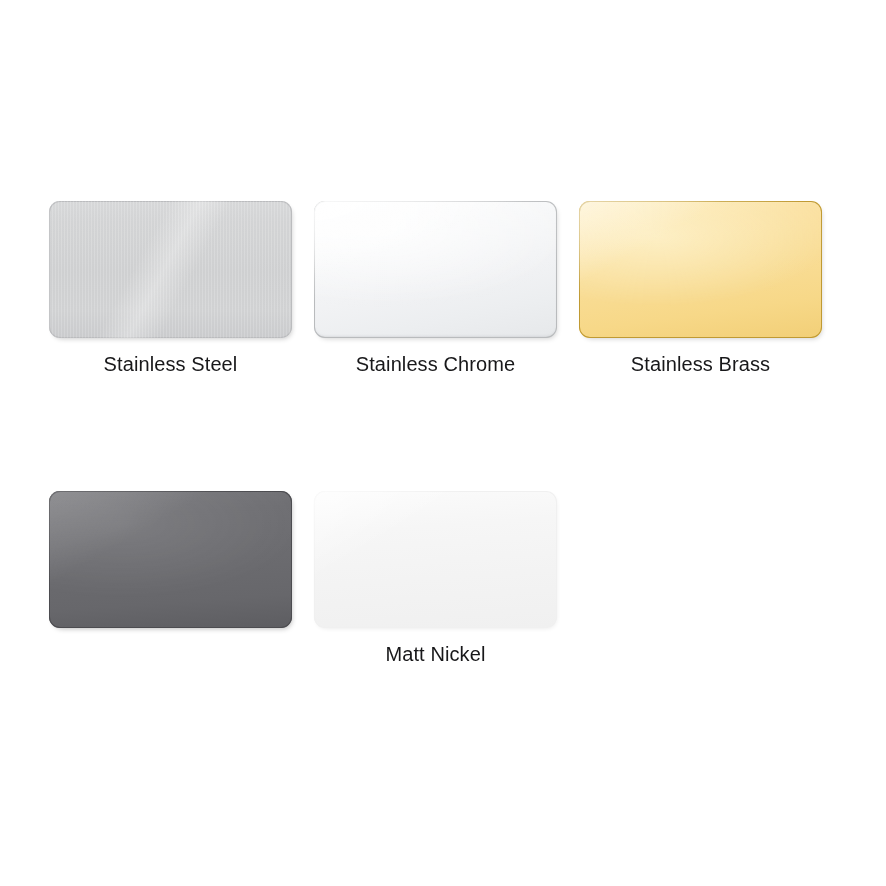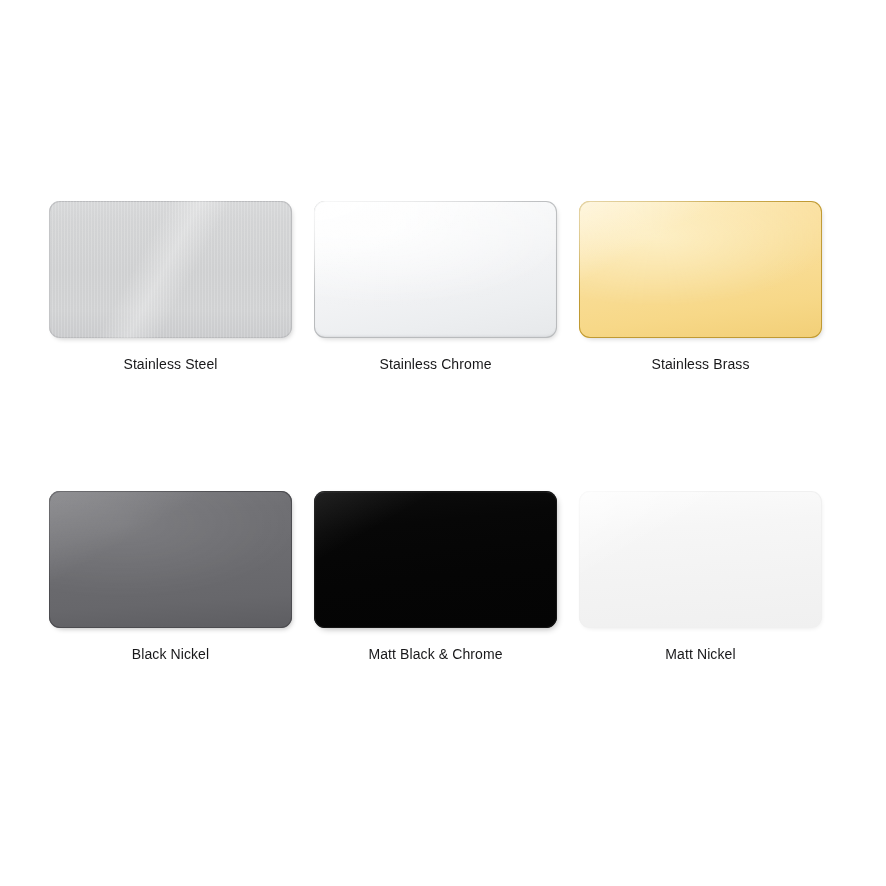--- a/index.html
+++ b/index.html
@@ -212,21 +212,21 @@
   }
 
   
   .swatch-label {
     position: absolute;
     left: 0;
     top: 152px;
     width: 243px;
     text-align: center;
     font-family: "Liberation Sans", sans-serif;
-    font-size: 14px;
+    font-size: 20px;
     line-height: 22px;
     color: #18181a;
     letter-spacing: 0.1px;
     white-space: nowrap;
   }
 </style>
 </head>
 <body>
 
 <div id="swatch-gallery">
@@ -251,29 +251,22 @@
       <div class="plate-wrap">
         <div class="plate finish-polished-brass"></div>
       </div>
       <div class="swatch-label">Stainless Brass</div>
     </div>
 
     <div class="swatch-cell">
       <div class="plate-wrap">
         <div class="plate finish-black-nickel"></div>
       </div>
-      <div class="swatch-label">Black Nickel</div>
-    </div>
-
-    <div class="swatch-cell">
-      <div class="plate-wrap">
-        <div class="plate finish-matt-black-chrome"></div>
-      </div>
-      <div class="swatch-label">Matt Black &amp; Chrome</div>
-    </div>
+    </div>
+
 
     <div class="swatch-cell">
       <div class="plate-wrap">
         <div class="plate finish-matt-white"></div>
       </div>
       <div class="swatch-label">Matt Nickel</div>
     </div>
 
   </div>
 </div>

